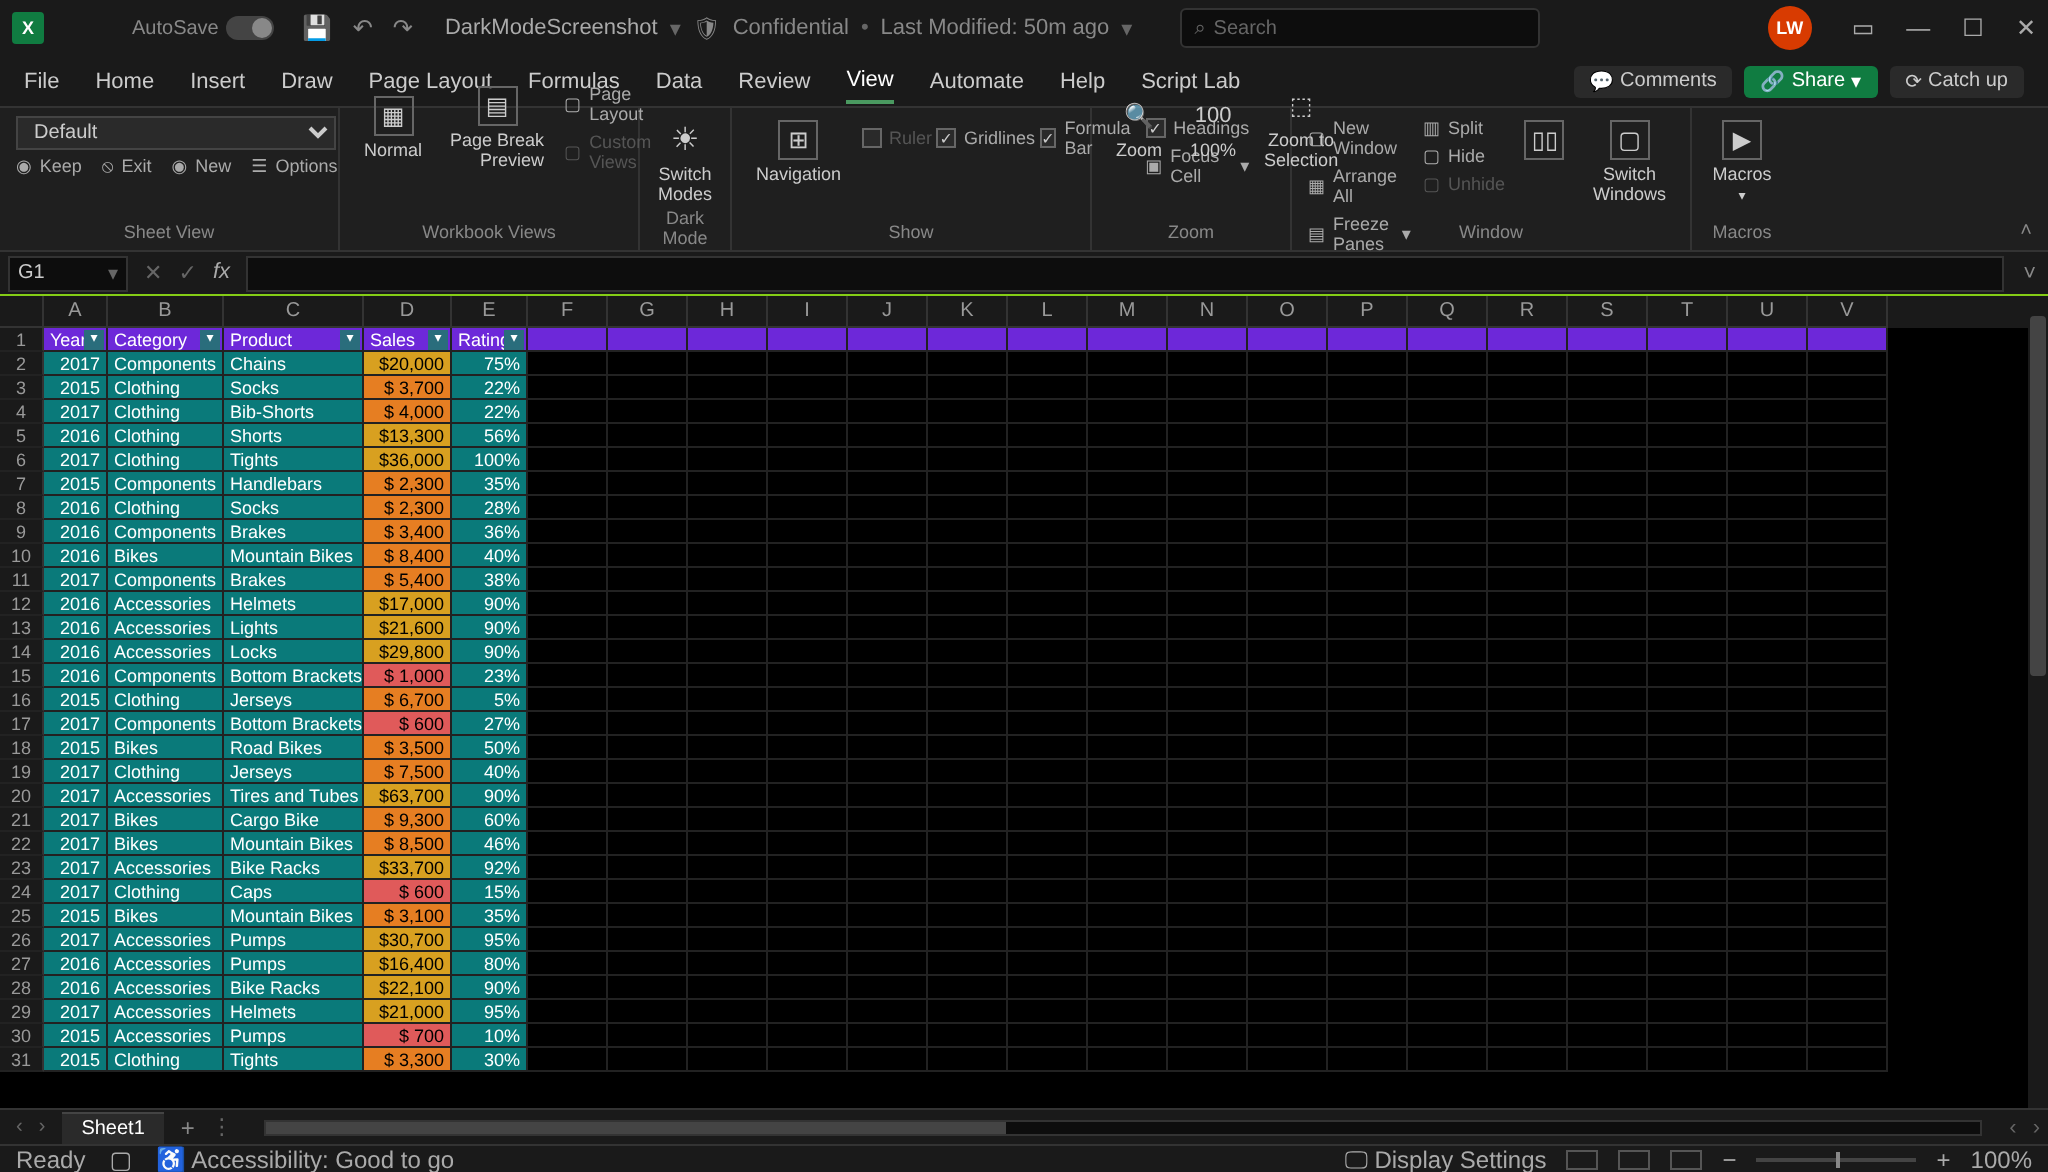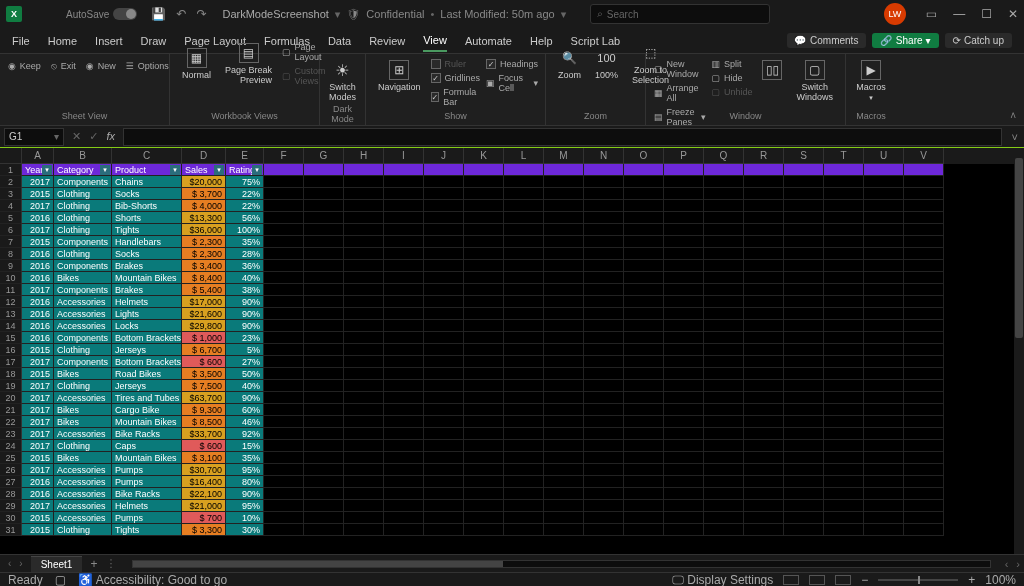--- a/index.html
+++ b/index.html
@@ -8,21 +8,21 @@
 
 .titlebar { height: 28px; background: #1a1a1a; display: flex; align-items: center; padding: 0 6px; gap: 8px; }
 .titlebar .app-icon { width: 16px; height: 16px; background: #107c41; border-radius: 2px; display: flex; align-items: center; justify-content: center; color: #fff; font-size: 9px; font-weight: bold; }
 .titlebar .autosave { font-size: 10px; color: #888; display: flex; align-items: center; gap: 4px; margin-left: 36px; }
 .titlebar .toggle { width: 24px; height: 12px; background: #444; border-radius: 6px; position: relative; }
 .titlebar .toggle::after { content: ""; position: absolute; right: 1px; top: 1px; width: 10px; height: 10px; background: #888; border-radius: 50%; }
 .titlebar .qat { display: flex; gap: 10px; color: #888; font-size: 12px; margin-left: 6px; }
 .titlebar .docname { color: #aaa; font-size: 11px; margin-left: 8px; display: flex; align-items: center; gap: 6px; }
 .titlebar .search { margin-left: 16px; width: 180px; height: 20px; background: #0d0d0d; border: 1px solid #333; border-radius: 3px; display: flex; align-items: center; padding: 0 6px; color: #666; font-size: 10px; gap: 4px; }
 .titlebar .spacer { flex: 1; }
-.titlebar .avatar { width: 22px; height: 22px; border-radius: 50%; background: #d83b01; color: #fff; display: flex; align-items: center; justify-content: center; font-size: 9px; font-weight: normal; }
+.titlebar .avatar { width: 22px; height: 22px; border-radius: 50%; background: #d83b01; color: #fff; display: flex; align-items: center; justify-content: center; font-size: 9px; font-weight: bold; }
 .titlebar .winbtns { display: flex; gap: 16px; color: #aaa; font-size: 12px; margin-left: 12px; }
 
 
 .ribbontabs { height: 26px; background: #1a1a1a; display: flex; align-items: center; padding: 0 12px; gap: 18px; border-bottom: 1px solid #333; }
 .ribbontabs .tab { font-size: 11px; color: #ccc; cursor: pointer; padding: 4px 0; }
 .ribbontabs .tab.active { color: #fff; border-bottom: 2px solid #4a9960; }
 .ribbontabs .right { margin-left: auto; display: flex; gap: 6px; }
 .ribbontabs .btn { padding: 2px 8px; border-radius: 3px; font-size: 10px; display: flex; align-items: center; gap: 3px; }
 .ribbontabs .btn.comments { background: #2a2a2a; color: #ccc; }
 .ribbontabs .btn.share { background: #107c41; color: #fff; }
@@ -147,20 +147,21 @@
   <div class="tab">Script Lab</div>
   <div class="right">
     <div class="btn comments">💬 <span>Comments</span></div>
     <div class="btn share">🔗 <span>Share</span> ▾</div>
     <div class="btn catchup">⟳ <span>Catch up</span></div>
   </div>
 </div>
 
 <div class="ribbon">
   <div class="group" style="width:170px">
+    <select><option>Default</option></select>
     <div class="row" style="gap:10px;margin-top:2px">
       <span class="smallbtn">◉ <span>Keep</span></span>
       <span class="smallbtn">⦸ <span>Exit</span></span>
       <span class="smallbtn">◉ <span>New</span></span>
       <span class="smallbtn">☰ <span>Options</span></span>
     </div>
     <div class="gl">Sheet View</div>
   </div>
 
   <div class="group" style="width:150px">
@@ -190,21 +191,21 @@
       </div>
     <div class="gl">Dark Mode</div>
   </div>
 
   <div class="group" style="width:180px">
     <div class="row" style="align-items:flex-start">
       <div class="bigbtn">
           <div class="ico">⊞</div>
           <span>Navigation</span>
         </div>
-      <div style="display:flex;flex-direction:column;gap:2px">
+      <div style="display:flex;gap:2px">
         <span class="smallbtn">
             <span class="check"></span> 
             <span style="color:#555">Ruler</span>
           </span>
         <span class="smallbtn">
             <span class="check">✓</span> 
             <span>Gridlines</span>
           </span>
         <span class="smallbtn">
             <span class="check">✓</span> 

